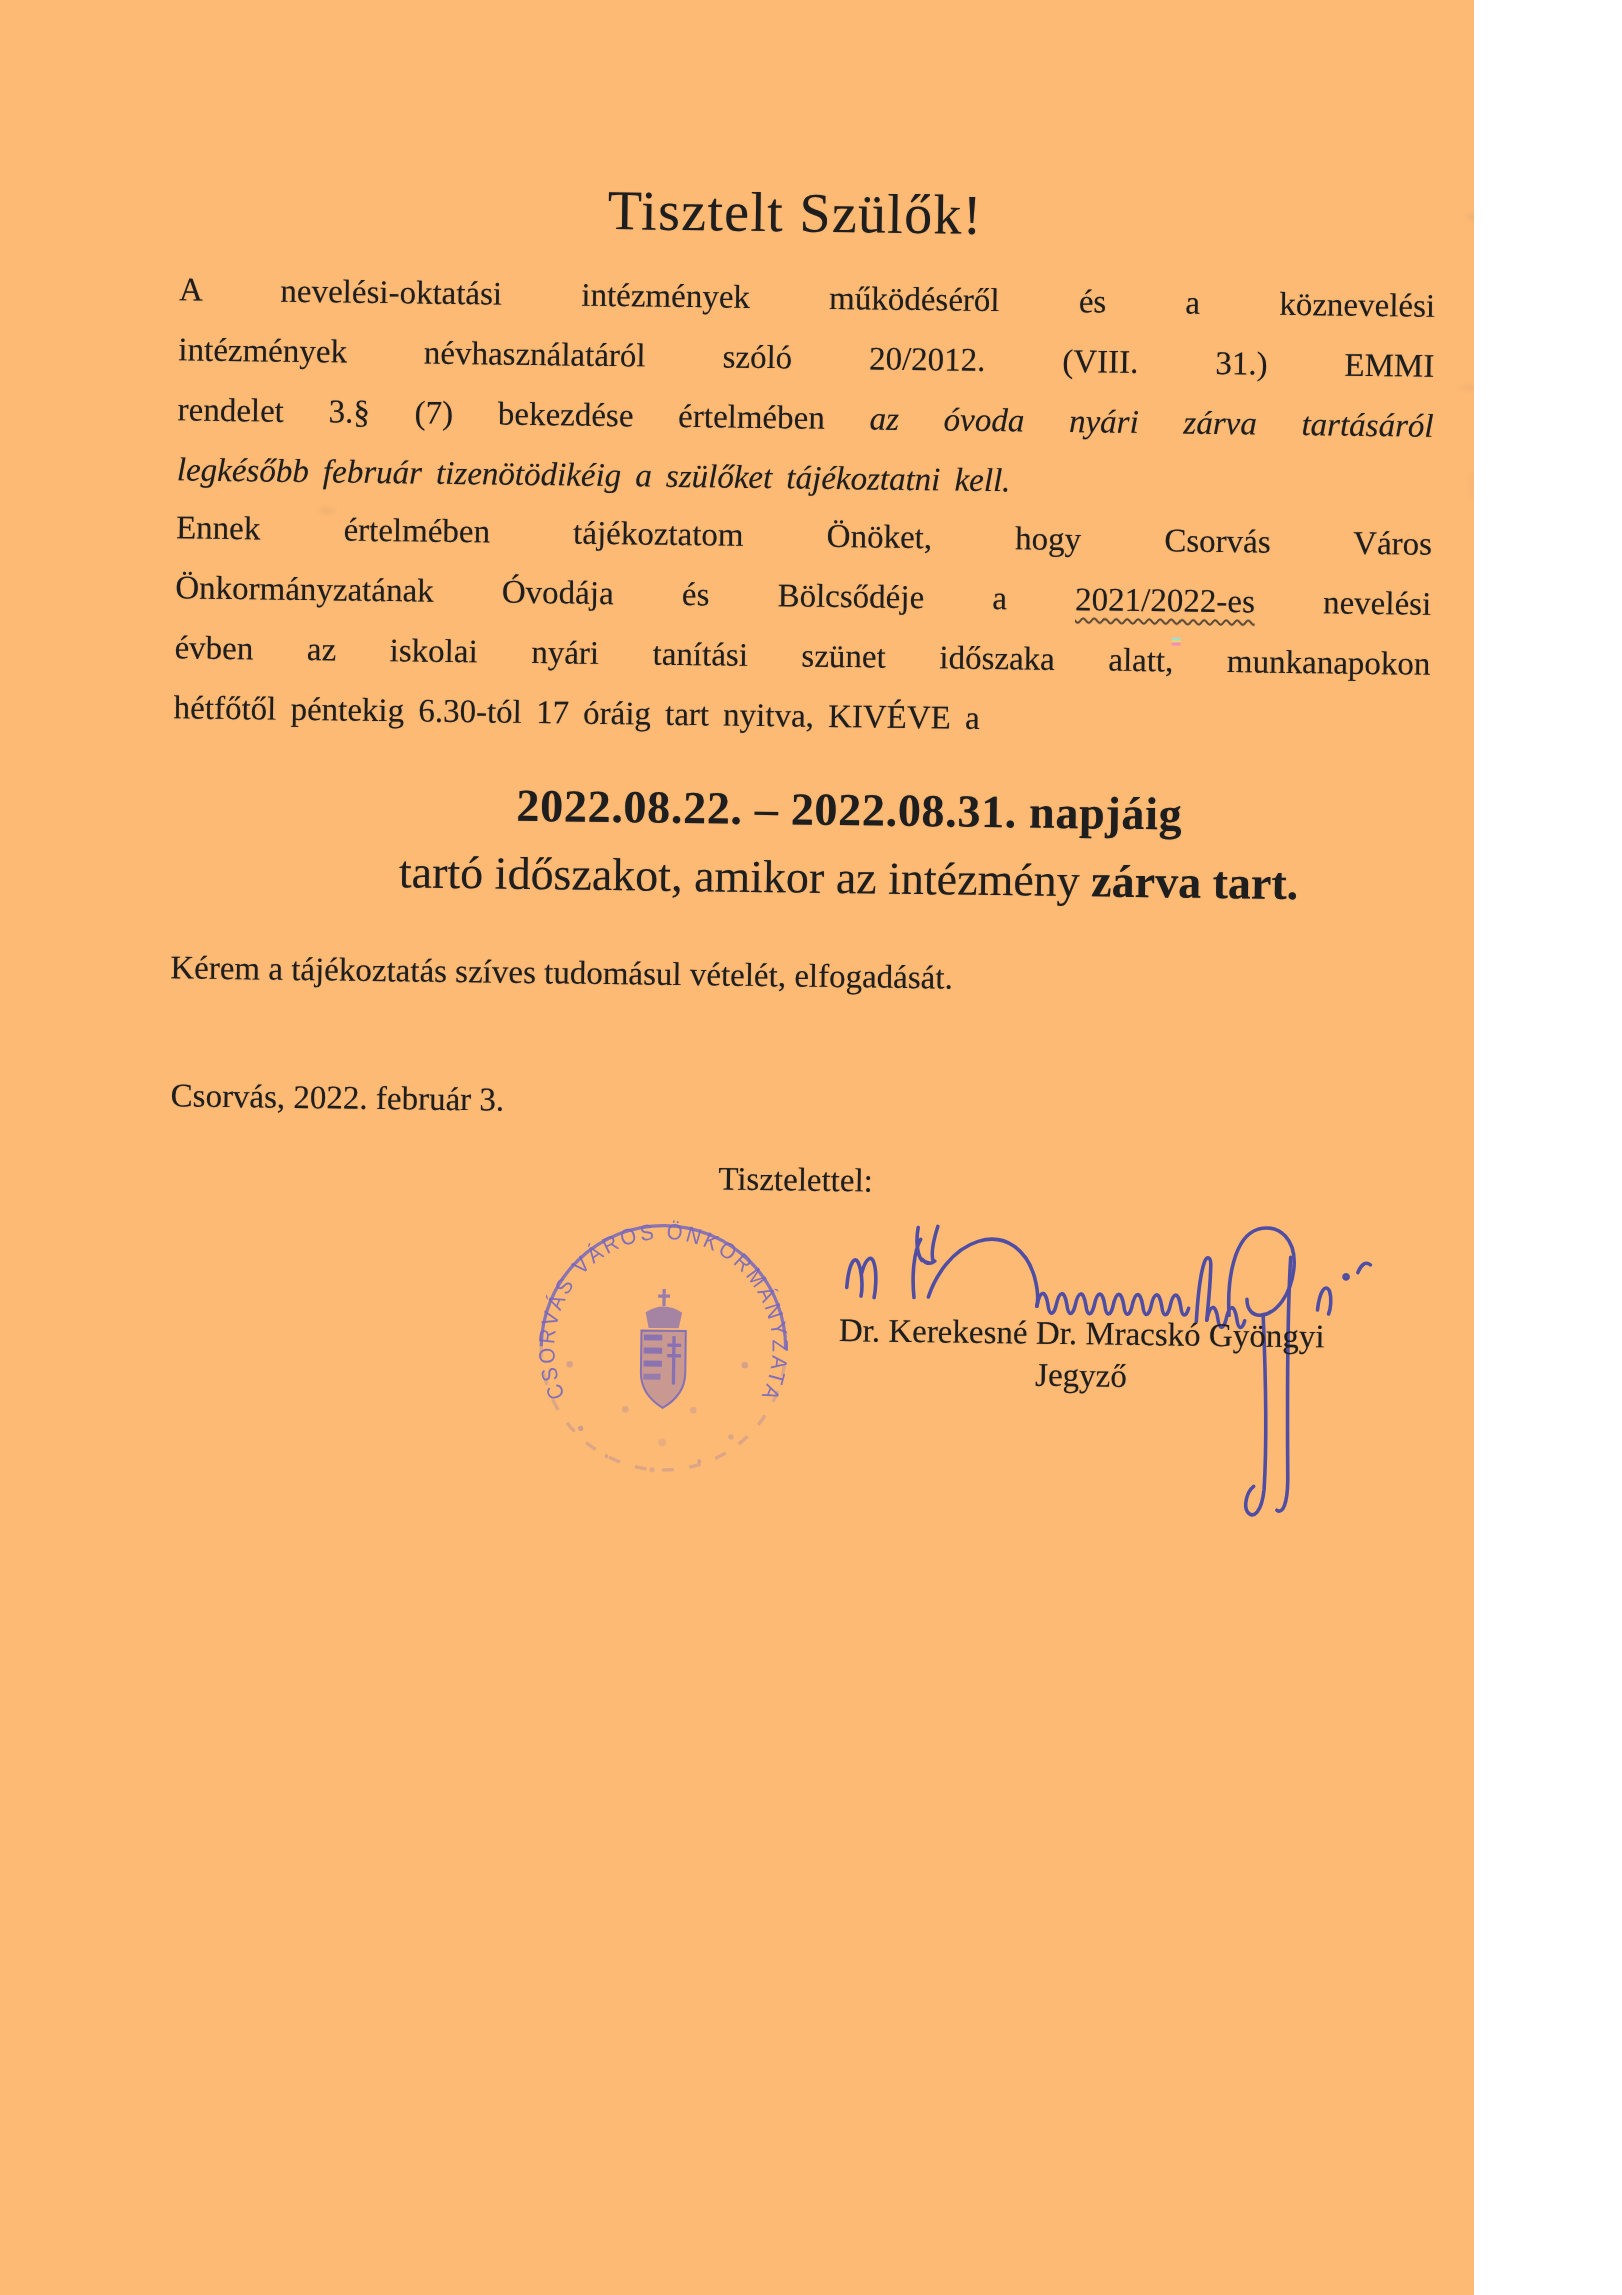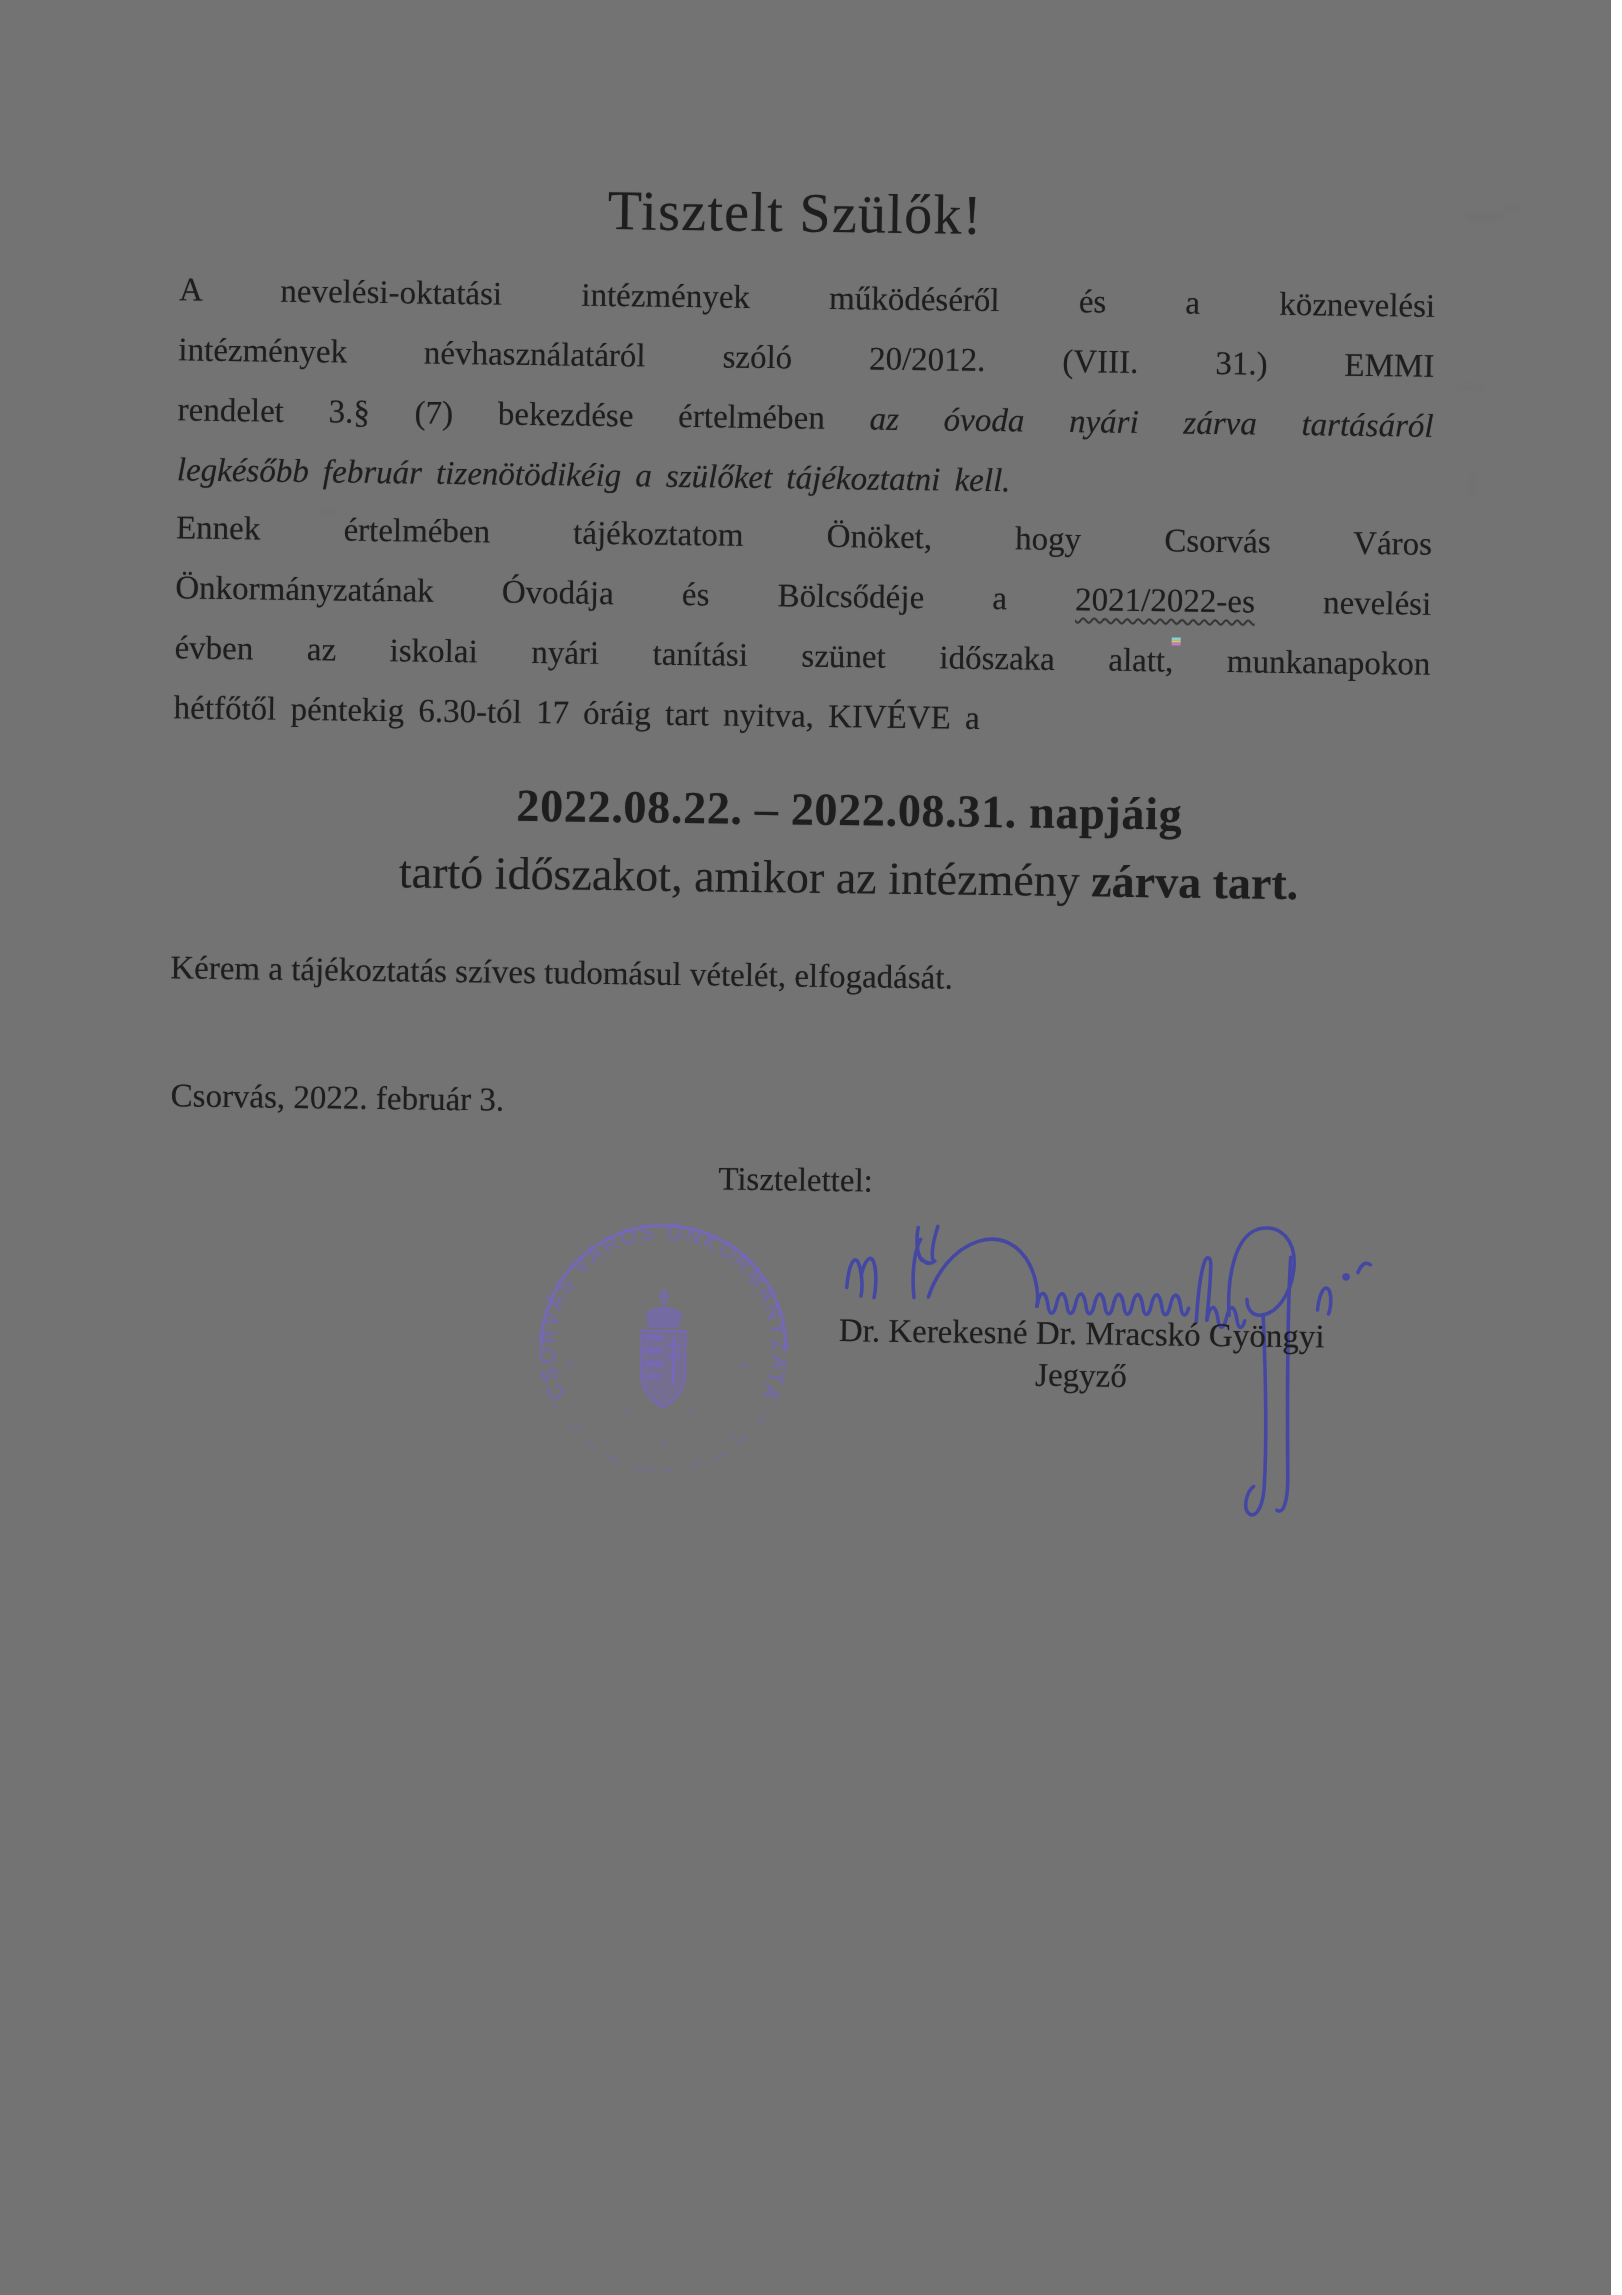--- a/index.html
+++ b/index.html
@@ -1,18 +1,18 @@
 <!DOCTYPE html>
 <html style="font-size:10.5px"><head>
 <meta charset="utf-8">
 <style>
   html,body { margin:0; padding:0; background:#ffffff; }
   .page {
-    position:relative; width:1611px; height:2295px;
-    background:#737373; overflow:hidden;
+    position:relative; width:1474px; height:2295px;
+    background:#fdba74; overflow:hidden;
     font-family:"Liberation Serif", serif;
     color:#1e1e1e;
   }
   .tilt {
     position:absolute; left:0; top:0; width:1623px; height:2295px;
     transform:rotate(0.75deg); transform-origin:0 0;
   }
   .txt { text-shadow:0 0 1px rgba(25,25,25,.45); }
 
   .title {

